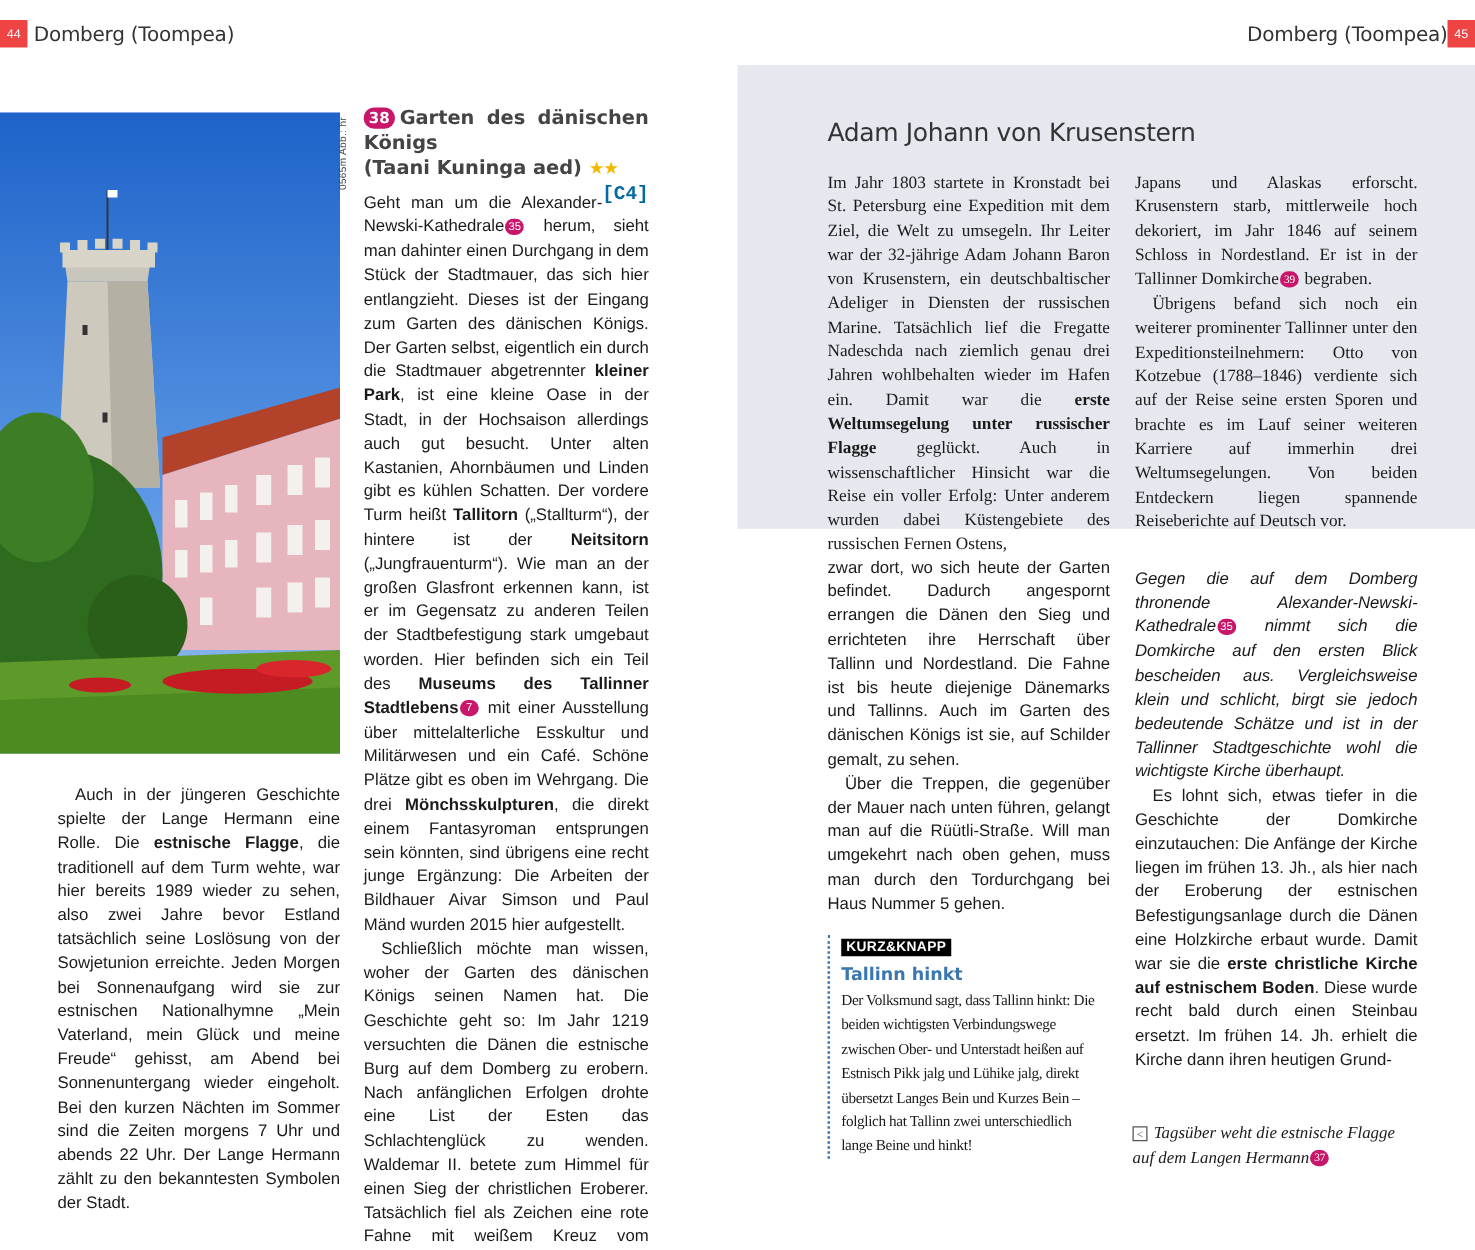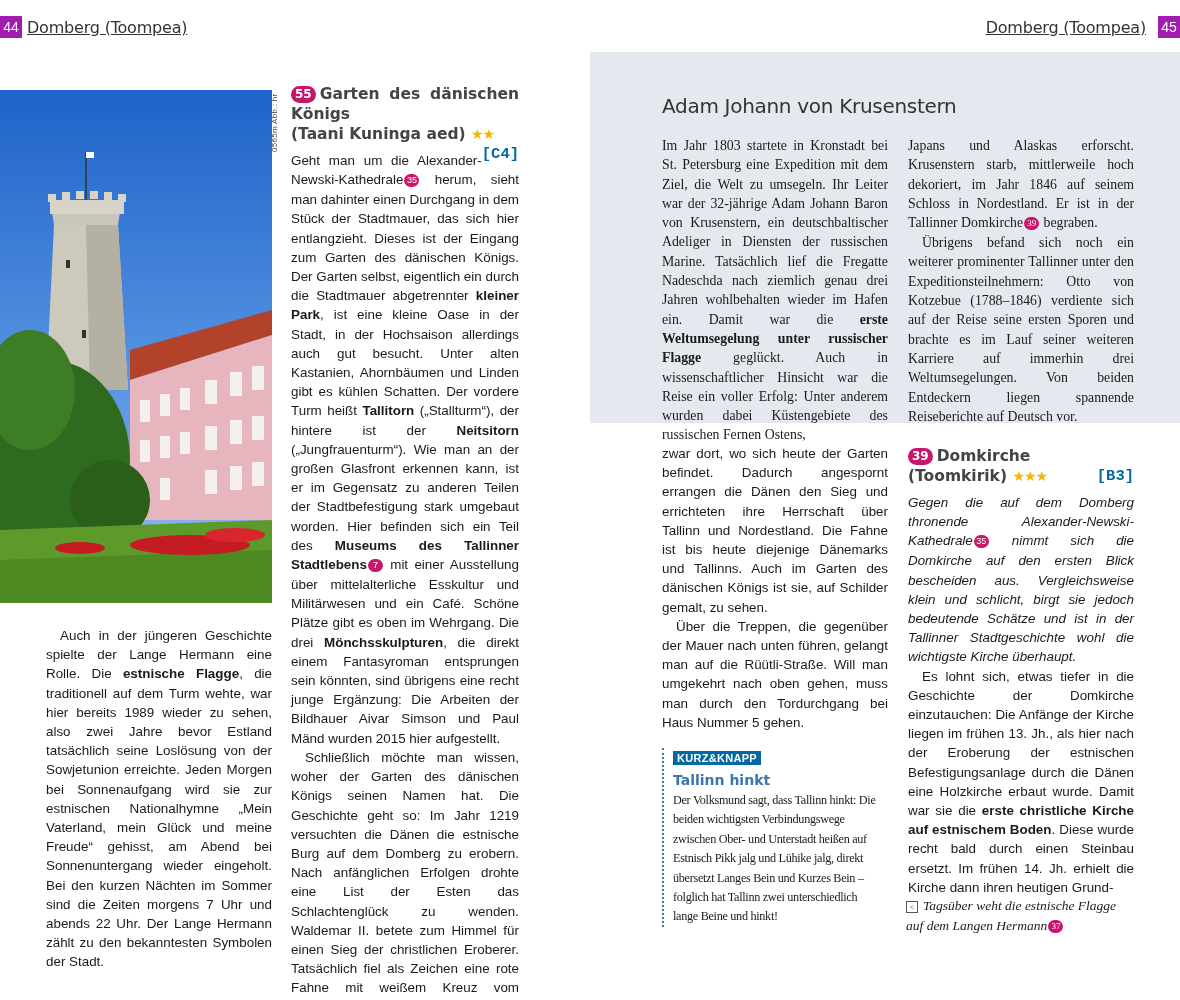--- a/index.html
+++ b/index.html
@@ -6,24 +6,24 @@
   html, body { width: 1180px; height: 1000px; background: #fff; overflow: hidden; }
   body { position: relative; font-family: "Liberation Sans", "DejaVu Sans", sans-serif; color: #1a1a1a; }
 
   .page { position: absolute; top: 0; height: 1000px; width: 590px; background: #fff; }
   .page-left { left: 0; }
   .page-right { left: 590px; }
 
   .header { position: absolute; top: 16px; height: 22px; display: flex; align-items: center; font-size: 17px; color: #333; }
   .page-left .header { left: 0; }
   .page-right .header { right: 0; }
-  .pgnum { background: #a21caf; color: #fff; font-size: 14px; height: 22px; display: flex; align-items: center; justify-content: center; width: 22px; }
+  .pgnum { background: #ef4444; color: #fff; font-size: 10px; height: 22px; display: flex; align-items: center; justify-content: center; width: 22px; }
   .page-left .pgnum { margin-right: 5px; }
-  .page-right .pgnum { margin-left: 12px; }
-  .header-title { font-family: "DejaVu Sans", sans-serif; font-size: 16px; letter-spacing: -0.2px; text-decoration: underline; }
+  .page-right .pgnum { margin-left: 0; }
+  .header-title { font-family: "DejaVu Sans", sans-serif; font-size: 16px; letter-spacing: -0.2px; }
 
   .photo { position: absolute; left: 0; top: 90px; width: 272px; height: 513px; overflow: hidden; background: linear-gradient(#2b6fd0 0%, #4e8fe0 40%, #6fa7ec 60%, #8fb9ee 100%); }
   .photo-credit { position: absolute; left: 270px; top: 92px; width: 14px; height: 60px; font-size: 8px; color: #444; writing-mode: vertical-rl; transform: rotate(180deg); letter-spacing: 0.3px; }
 
   .col { position: absolute; font-size: 13.4px; line-height: 19.2px; text-align: justify; hyphens: auto; }
   .col p { text-indent: 0; }
   .col p.ind { text-indent: 14px; }
   .col b { font-weight: bold; }
 
   .poi-head { font-family: "DejaVu Sans", sans-serif; font-size: 15.5px; font-weight: bold; color: #444; line-height: 20px; }
@@ -31,21 +31,21 @@
   .stars { color: #f2b800; font-size: 14px; letter-spacing: -1px; }
   .grid-ref { float: right; color: #0369a1; font-family: Liberation Mono, monospace; }
 
   .ref { display: inline-block; background: #c8176b; color: #fff; border-radius: 8px; font-size: 9px; line-height: 13px; min-width: 15px; text-align: center; padding: 0 2px; vertical-align: 1px; margin: 3px 1px; font-weight: normal; font-style: normal; }
 
   .box-grey { position: absolute; left: 0; top: 52px; width: 590px; height: 371px; background: #e5e8ee; }
   .box-title { position: absolute; left: 72px; top: 94px; font-family: "DejaVu Sans", sans-serif; font-size: 20px; color: #333; letter-spacing: -0.3px; }
   .serif { font-family: "Liberation Serif", "DejaVu Serif", serif; font-size: 13.8px; line-height: 19.3px; }
 
   .kk-box { position: absolute; left: 662px; top: 748px; width: 220px; border-left: 2px dotted #3a77b0; padding-left: 9px; }
-  .kk-badge { display: inline-block; background: #0369a1; color: #fff; font-size: 11px; padding: 1px 4px; letter-spacing: 0.3px; font-weight: bold; }
+  .kk-badge { display: inline-block; background: #000000; color: #fff; font-size: 11px; padding: 1px 4px; letter-spacing: 0.3px; font-weight: bold; }
   .kk-title { font-family: "DejaVu Sans", sans-serif; color: #3a77b0; font-size: 14px; font-weight: bold; margin-top: 6px; margin-bottom: 3px; }
   .kk-text { font-size: 12.2px; line-height: 19.4px; color: #1a1a1a; font-family: Liberation Serif, serif; letter-spacing: -0.3px; }
 
   .caption { position: absolute; left: 906px; top: 896px; width: 230px; font-family: "Liberation Serif", serif; font-style: italic; font-size: 13.5px; line-height: 20px; color: #1a1a1a; }
   .cap-icon { display: inline-block; width: 12px; height: 12px; border: 1px solid #555; font-size: 9px; line-height: 10px; text-align: center; font-style: normal; vertical-align: 0; margin-right: 5px; color: #444; }
   .italic { font-style: italic; }
 </style>
 </head>
 <body>
 
@@ -120,21 +120,21 @@
   <div class="photo-credit">0565m Abb.: hr</div>
 
   <div class="col" style="left:46px; top:626px; width:226px;">
     <p class="ind">
       <span>Auch in der jüngeren Geschichte spielte der Lange Hermann eine Rolle. Die </span><b>estnische Flagge</b><span>, die traditionell auf dem Turm wehte, war hier bereits 1989 wieder zu sehen, also zwei Jahre bevor Estland tatsächlich seine Loslösung von der Sowjetunion erreichte. Jeden Morgen bei Sonnenaufgang wird sie zur estnischen Nationalhymne „Mein Vaterland, mein Glück und meine Freude“ gehisst, am Abend bei Sonnenuntergang wieder eingeholt. Bei den kurzen Nächten im Sommer sind die Zeiten morgens </span><span>7 Uhr</span><span> und abends </span><span>22 Uhr</span><span>. Der Lange Hermann zählt zu den bekanntesten Symbolen der Stadt.</span>
     </p>
   </div>
 
   <div class="col" style="left:291px; top:84px; width:228px;">
     <div class="poi-head">
-      <span class="poi-num">55</span><span>Garten des dänischen Königs</span><br>
+      <span class="poi-num">38</span><span>Garten des dänischen Königs</span><br>
       <span>(Taani Kuninga aed)</span>
       <span class="stars">★★</span>
       <span class="grid-ref">[C4]</span>
     </div>
     <p style="margin-top:7px;">
       <span>Geht man um die Alexander-Newski-Kathedrale</span><span class="ref">35</span><span> herum, sieht man dahinter einen Durchgang in dem Stück der Stadtmauer, das sich hier entlangzieht. Dieses ist der Eingang zum Garten des dänischen Königs. Der Garten selbst, eigentlich ein durch die Stadtmauer abgetrennter </span><b>kleiner Park</b><span>, ist eine kleine Oase in der Stadt, in der Hochsaison allerdings auch gut besucht. Unter alten Kastanien, Ahornbäumen und Linden gibt es kühlen Schatten. Der vordere Turm heißt </span><b>Tallitorn</b><span> („Stallturm“), der hintere ist der </span><b>Neitsitorn</b><span> („Jungfrauenturm“). Wie man an der großen Glasfront erkennen kann, ist er im Gegensatz zu anderen Teilen der Stadtbefestigung stark umgebaut worden. Hier befinden sich ein Teil des </span><b>Museums des Tallinner Stadtlebens</b><span class="ref">7</span><span> mit einer Ausstellung über mittelalterliche Esskultur und Militärwesen und ein Café. Schöne Plätze gibt es oben im Wehrgang. Die drei </span><b>Mönchsskulpturen</b><span>, die direkt einem Fantasyroman entsprungen sein könnten, sind übrigens eine recht junge Ergänzung: Die Arbeiten der Bildhauer Aivar Simson und Paul Mänd wurden 2015 hier aufgestellt.</span>
     </p>
     <p class="ind">Schließlich möchte man wissen, woher der Garten des dänischen Königs seinen Namen hat. Die Geschichte geht so: Im Jahr 1219 versuchten die Dänen die estnische Burg auf dem Domberg zu erobern. Nach anfänglichen Erfolgen drohte eine List der Esten das Schlachtenglück zu wenden. Waldemar II. betete zum Himmel für einen Sieg der christlichen Eroberer. Tatsächlich fiel als Zeichen eine rote Fahne mit weißem Kreuz vom Himmel, und</p>
   </div>
 </div>
@@ -159,26 +159,20 @@
     </p>
     <p class="ind">Übrigens befand sich noch ein weiterer prominenter Tallinner unter den Expeditionsteilnehmern: Otto von Kotzebue (1788–1846) verdiente sich auf der Reise seine ersten Sporen und brachte es im Lauf seiner weiteren Karriere auf immerhin drei Weltumsegelungen. Von beiden Entdeckern liegen spannende Reiseberichte auf Deutsch vor.</p>
   </div>
 
   <div class="col" style="left:72px; top:444px; width:226px;">
     <p>zwar dort, wo sich heute der Garten befindet. Dadurch angespornt errangen die Dänen den Sieg und errichteten ihre Herrschaft über Tallinn und Nordestland. Die Fahne ist bis heute diejenige Dänemarks und Tallinns. Auch im Garten des dänischen Königs ist sie, auf Schilder gemalt, zu sehen.</p>
     <p class="ind">Über die Treppen, die gegenüber der Mauer nach unten führen, gelangt man auf die Rüütli-Straße. Will man umgekehrt nach oben gehen, muss man durch den Tordurchgang bei Haus Nummer 5 gehen.</p>
   </div>
 
   <div class="col" style="left:318px; top:446px; width:226px;">
-    <div class="poi-head">
-      <span class="poi-num">39</span><span>Domkirche</span><br>
-      <span>(Toomkirik)</span>
-      <span class="stars">★★★</span>
-      <span class="grid-ref">[B3]</span>
-    </div>
     <p class="italic" style="margin-top:7px;">
       <span>Gegen die auf dem Domberg thronende Alexander-Newski-Kathedrale</span><span class="ref">35</span><span> nimmt sich die Domkirche auf den ersten Blick bescheiden aus. Vergleichsweise klein und schlicht, birgt sie jedoch bedeutende Schätze und ist in der Tallinner Stadtgeschichte wohl die wichtigste Kirche überhaupt.</span>
     </p>
     <p class="ind">
       <span>Es lohnt sich, etwas tiefer in die Geschichte der Domkirche einzutauchen: Die Anfänge der Kirche liegen im frühen 13. Jh., als hier nach der Eroberung der estnischen Befestigungsanlage durch die Dänen eine Holzkirche erbaut wurde. Damit war sie die </span><b>erste christliche Kirche auf estnischem Boden</b><span>. Diese wurde recht bald durch einen Steinbau ersetzt. Im frühen 14. Jh. erhielt die Kirche dann ihren heutigen Grund-</span>
     </p>
   </div>
 </div>
 
 <div class="kk-box">

